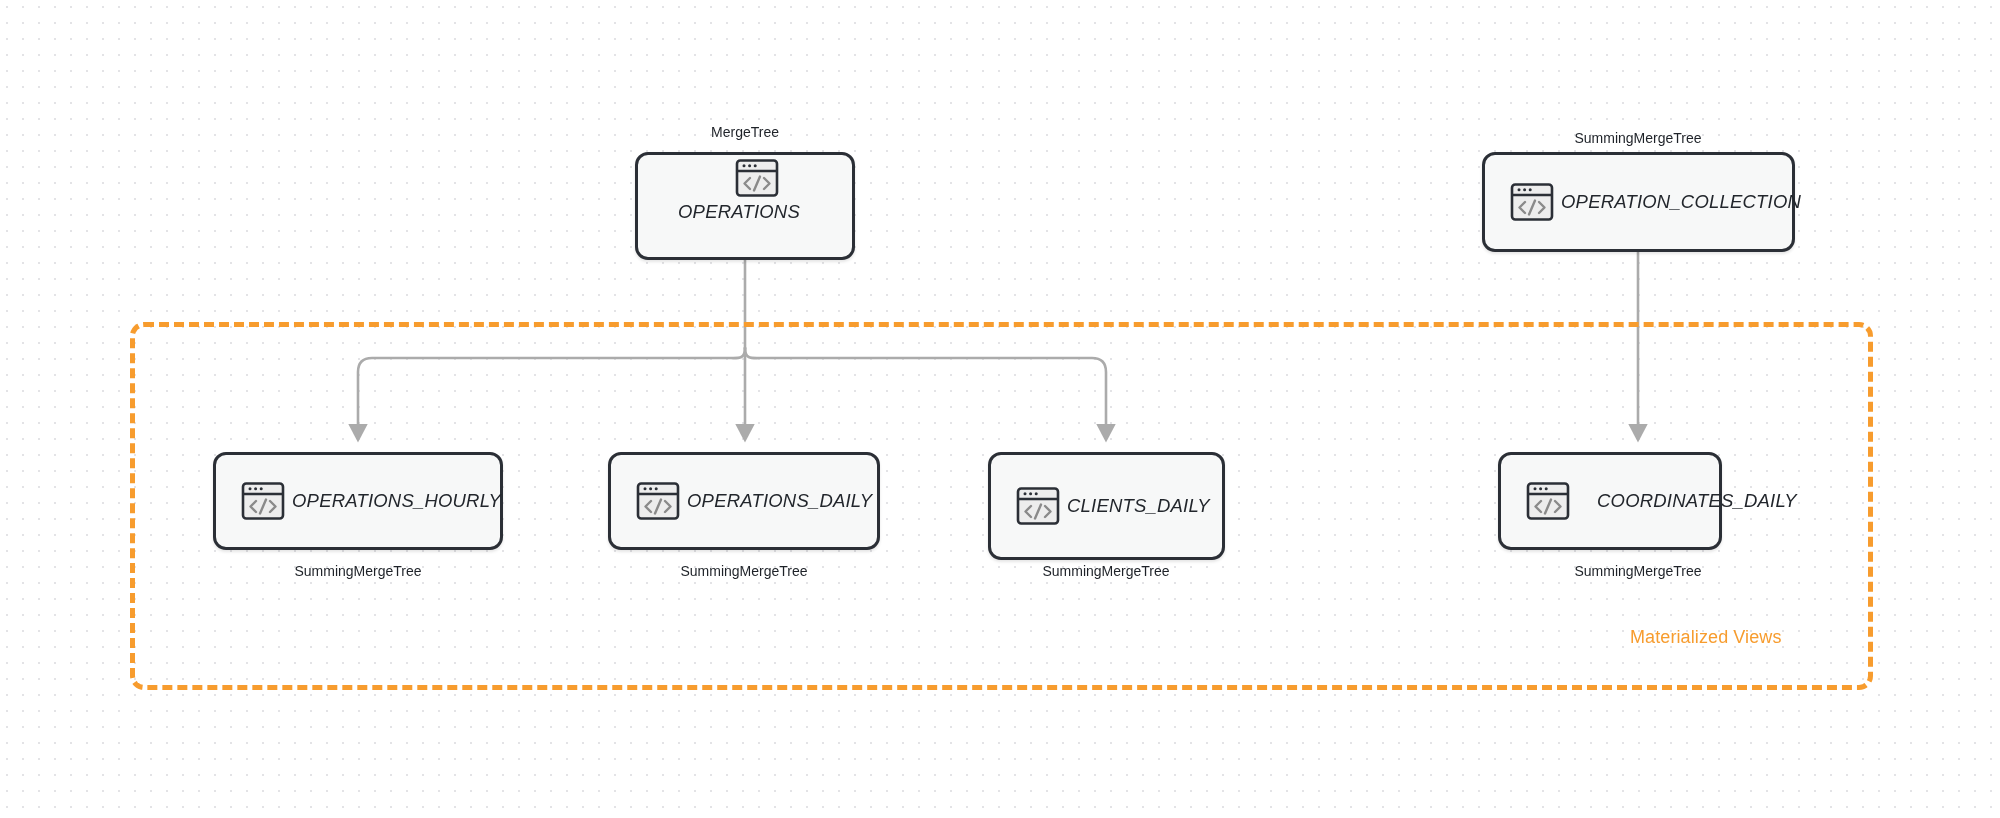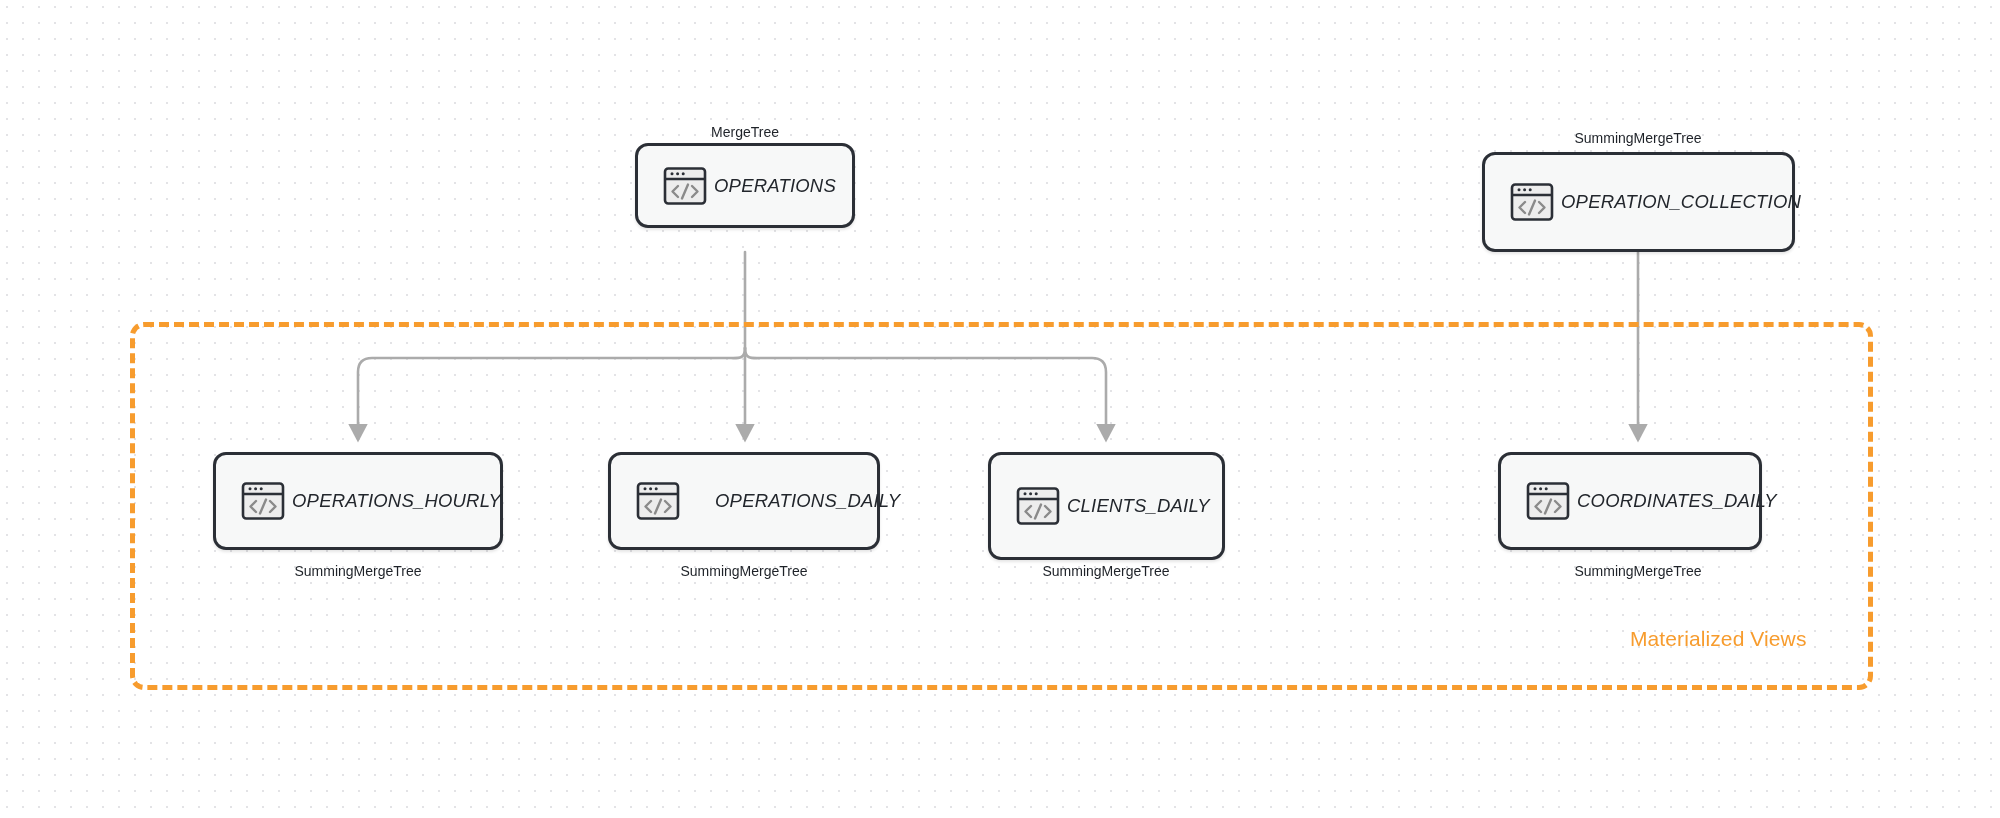--- a/index.html
+++ b/index.html
@@ -35,21 +35,21 @@
   .group-frame {
     position: absolute;
     box-sizing: border-box;
     border: 5px dashed #F79C2E;
     border-radius: 14px;
     background: transparent;
   }
   .group-label {
     position: absolute;
     color: #F79C2E;
-    font-size: 21px;
+    font-size: 18px;
     font-family: "Liberation Sans", sans-serif;
     white-space: nowrap;
     letter-spacing: .1px;
   }
 
   
   .node {
     position: absolute;
     box-sizing: border-box;
     background: #F7F8F8;
@@ -112,21 +112,21 @@
 
       <path d="M1638,252 L1638,432" marker-end="url(#arrowhead)"></path>
     </g>
   </svg>
 
   <div class="group-frame" style="left:130px; top:322px; width:1743px; height:368px;"></div>
   <div class="group-label" style="left:1630px; top:627px;">Materialized Views</div>
 
   <div class="engine-label" style="left:645px; top:124px; width:200px;">MergeTree</div>
 
-  <div class="node" style="left:635px; top:143px; width:220px; height:85px;">
+  <div class="node" style="left:635px; top:152px; width:220px; height:108px;flex-direction:column;">
     <svg class="node-icon" viewBox="0 0 46 46">
       <rect x="3" y="5.5" width="40" height="35" rx="3.2" ry="3.2" fill="#EDEDED" stroke="#2B2F36" stroke-width="2.6"></rect>
       <line x1="3" y1="16" x2="43" y2="16" stroke="#2B2F36" stroke-width="2.4"></line>
       <circle cx="10" cy="10.8" r="1.5" fill="#2B2F36"></circle>
       <circle cx="15.6" cy="10.8" r="1.5" fill="#2B2F36"></circle>
       <circle cx="21.2" cy="10.8" r="1.5" fill="#2B2F36"></circle>
       <g fill="none" stroke="#8A8A8A" stroke-width="2.4" stroke-linecap="round" stroke-linejoin="round">
         <polyline points="16,23 10.5,28.5 16,34"></polyline>
         <polyline points="30,23 35.5,28.5 30,34"></polyline>
         <line x1="26" y1="21.5" x2="20" y2="35.5"></line>
@@ -163,21 +163,21 @@
       <g fill="none" stroke="#8A8A8A" stroke-width="2.4" stroke-linecap="round" stroke-linejoin="round">
         <polyline points="16,23 10.5,28.5 16,34"></polyline>
         <polyline points="30,23 35.5,28.5 30,34"></polyline>
         <line x1="26" y1="21.5" x2="20" y2="35.5"></line>
       </g>
     </svg>
     <span class="node-title">OPERATIONS_HOURLY</span>
   </div>
   <div class="engine-label" style="left:258px; top:563px; width:200px;">SummingMergeTree</div>
 
-  <div class="node" style="left:608px; top:452px; width:272px; height:98px;gap:28px;">
+  <div class="node" style="left:608px; top:452px; width:272px; height:98px;">
     <svg class="node-icon" viewBox="0 0 46 46">
       <rect x="3" y="5.5" width="40" height="35" rx="3.2" ry="3.2" fill="#EDEDED" stroke="#2B2F36" stroke-width="2.6"></rect>
       <line x1="3" y1="16" x2="43" y2="16" stroke="#2B2F36" stroke-width="2.4"></line>
       <circle cx="10" cy="10.8" r="1.5" fill="#2B2F36"></circle>
       <circle cx="15.6" cy="10.8" r="1.5" fill="#2B2F36"></circle>
       <circle cx="21.2" cy="10.8" r="1.5" fill="#2B2F36"></circle>
       <g fill="none" stroke="#8A8A8A" stroke-width="2.4" stroke-linecap="round" stroke-linejoin="round">
         <polyline points="16,23 10.5,28.5 16,34"></polyline>
         <polyline points="30,23 35.5,28.5 30,34"></polyline>
         <line x1="26" y1="21.5" x2="20" y2="35.5"></line>
@@ -197,21 +197,21 @@
       <g fill="none" stroke="#8A8A8A" stroke-width="2.4" stroke-linecap="round" stroke-linejoin="round">
         <polyline points="16,23 10.5,28.5 16,34"></polyline>
         <polyline points="30,23 35.5,28.5 30,34"></polyline>
         <line x1="26" y1="21.5" x2="20" y2="35.5"></line>
       </g>
     </svg>
     <span class="node-title">CLIENTS_DAILY</span>
   </div>
   <div class="engine-label" style="left:1006px; top:563px; width:200px;">SummingMergeTree</div>
 
-  <div class="node" style="left:1498px; top:452px; width:264px; height:98px;">
+  <div class="node" style="left:1498px; top:452px; width:224px; height:98px;gap:20px;">
     <svg class="node-icon" viewBox="0 0 46 46">
       <rect x="3" y="5.5" width="40" height="35" rx="3.2" ry="3.2" fill="#EDEDED" stroke="#2B2F36" stroke-width="2.6"></rect>
       <line x1="3" y1="16" x2="43" y2="16" stroke="#2B2F36" stroke-width="2.4"></line>
       <circle cx="10" cy="10.8" r="1.5" fill="#2B2F36"></circle>
       <circle cx="15.6" cy="10.8" r="1.5" fill="#2B2F36"></circle>
       <circle cx="21.2" cy="10.8" r="1.5" fill="#2B2F36"></circle>
       <g fill="none" stroke="#8A8A8A" stroke-width="2.4" stroke-linecap="round" stroke-linejoin="round">
         <polyline points="16,23 10.5,28.5 16,34"></polyline>
         <polyline points="30,23 35.5,28.5 30,34"></polyline>
         <line x1="26" y1="21.5" x2="20" y2="35.5"></line>

